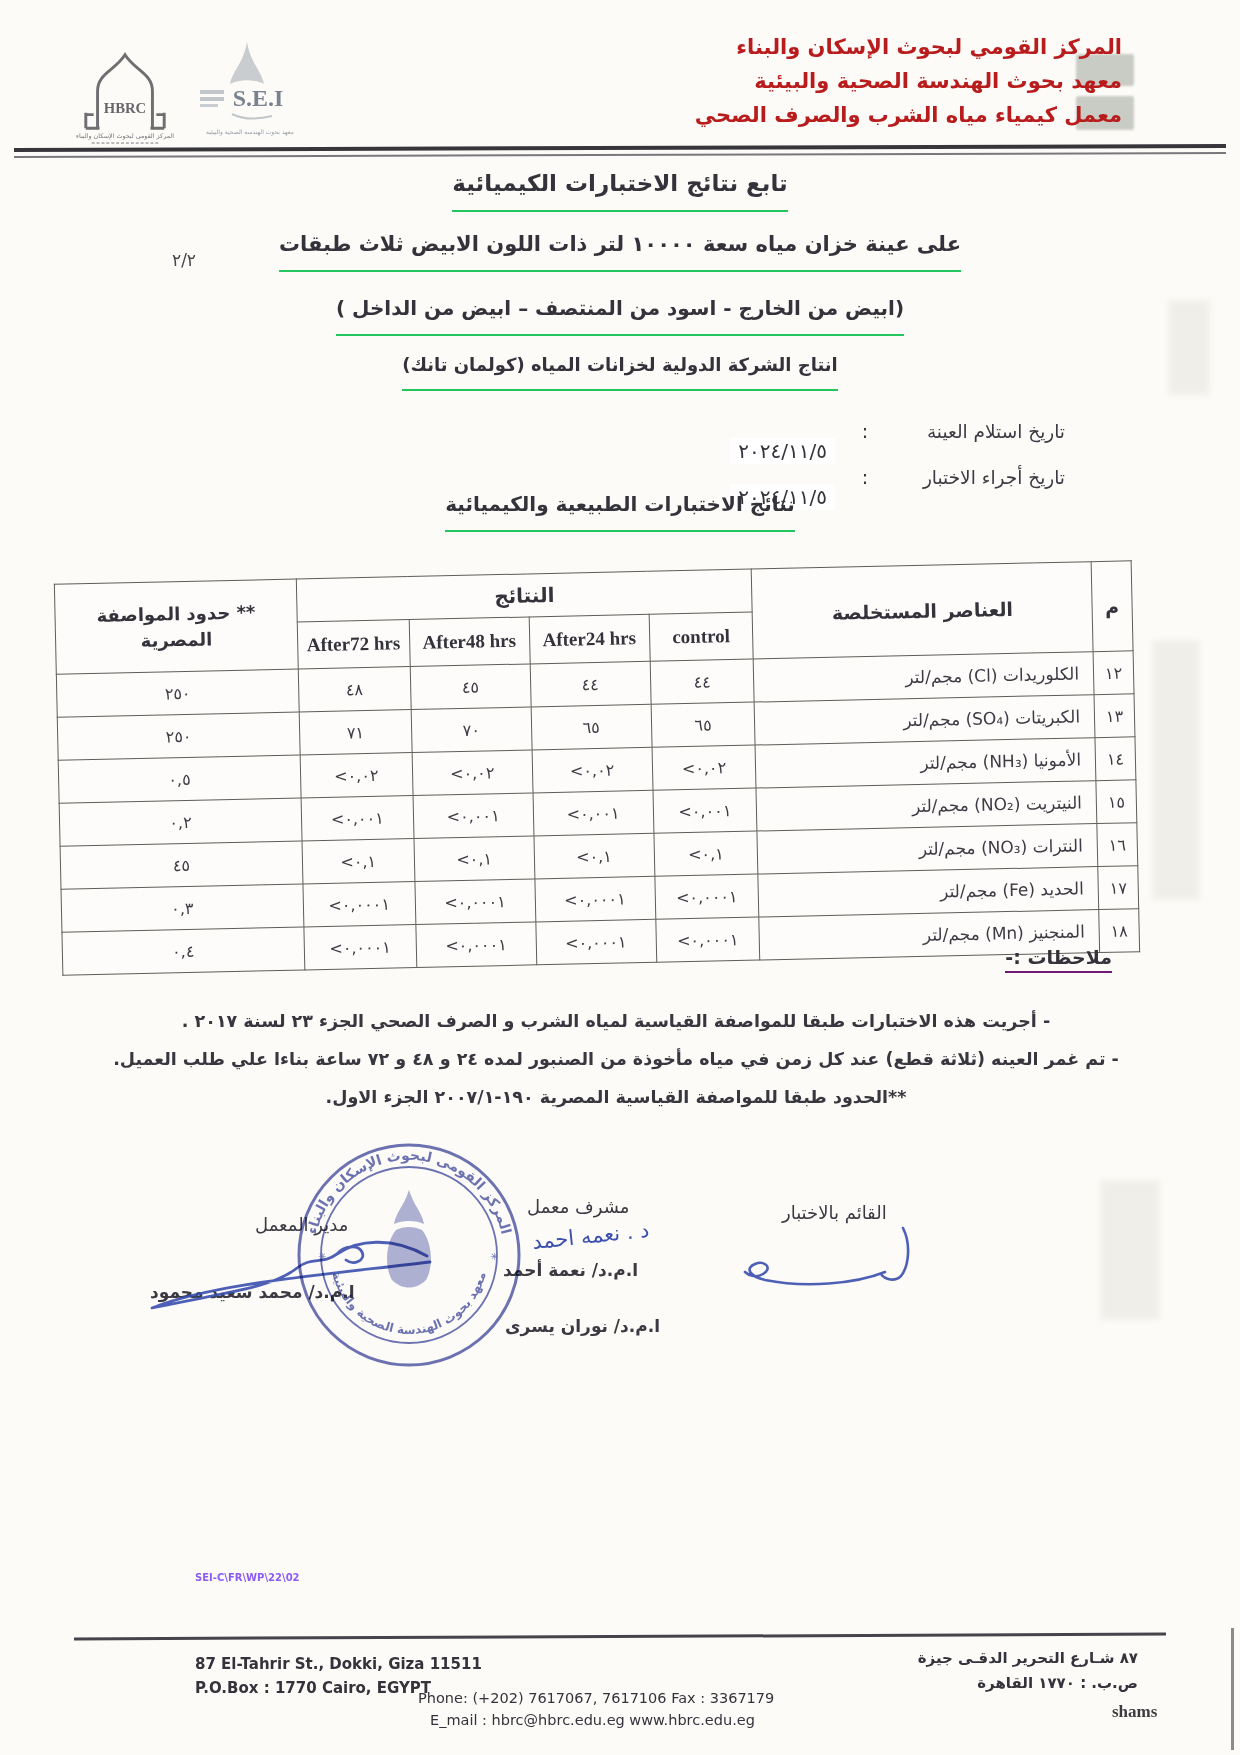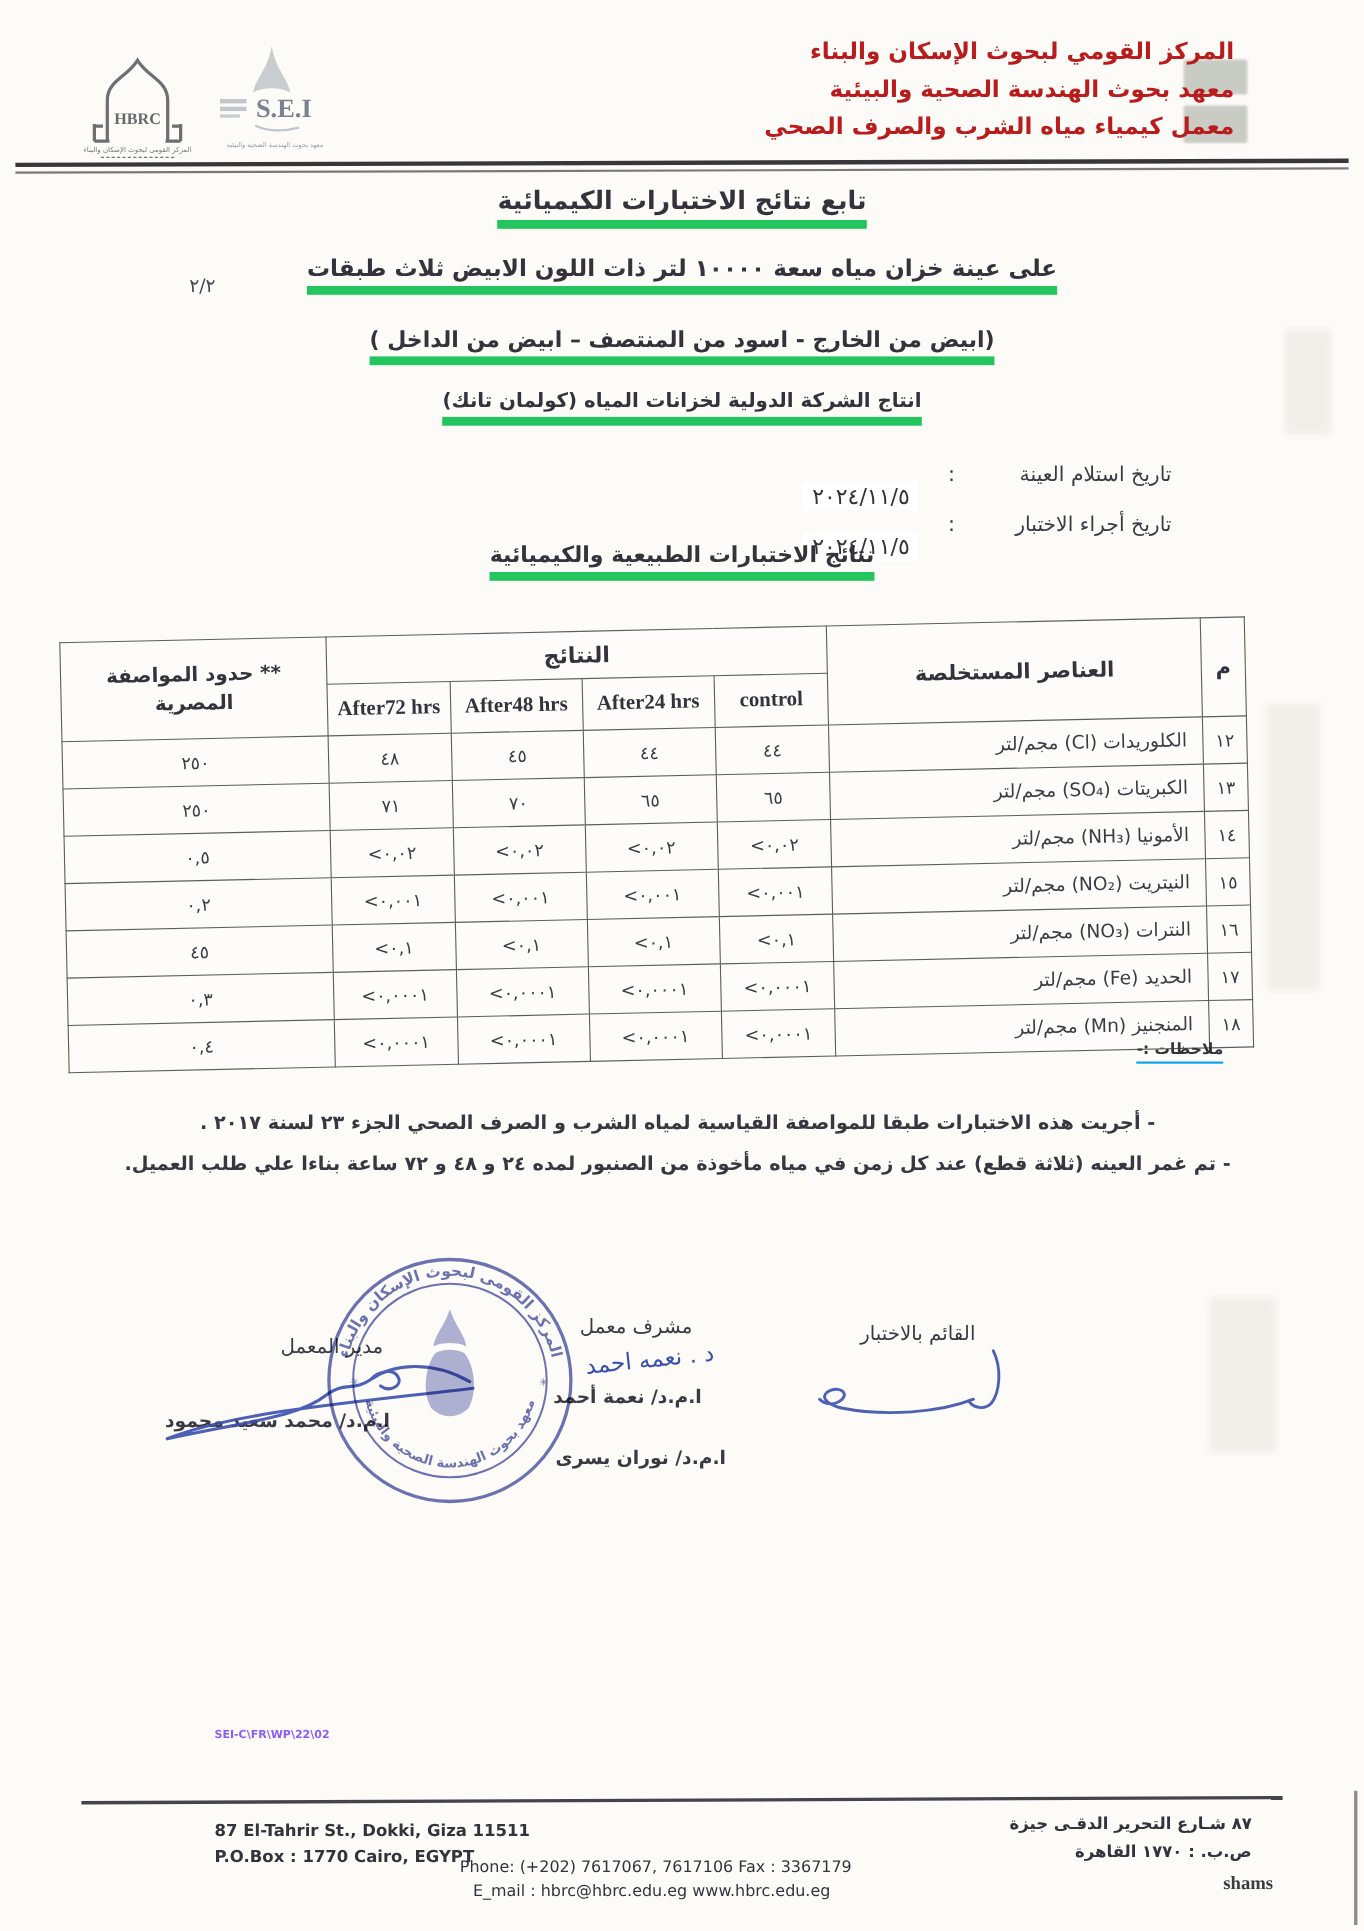--- a/index.html
+++ b/index.html
@@ -3,21 +3,21 @@
 <meta charset="utf-8">
 <style>
   html,body{margin:0;padding:0;}
   body{
     width:1240px;height:1755px;position:relative;overflow:hidden;
     background:#fcfbf8;color:#34333b;
     font-family:"DejaVu Sans", sans-serif;
   }
   .abs{position:absolute;}
   .rtl{direction:rtl;unicode-bidi:embed;}
-  .und{border-bottom:8px solid #22c55e;padding-bottom:4px;}
+  .und{border-bottom:2px solid #22c55e;padding-bottom:14px;}
   .center-line{left:10px;width:1220px;text-align:center;}
   
   .org-block{top:30px;right:118px;text-align:right;font-size:21px;font-weight:700;line-height:34px;color:#b91c1c;}
   .artifact{background:#b6bbb1;opacity:.72;filter:blur(1px);border-radius:2px;}
   .smudge{background:#e7e5dd;opacity:.55;filter:blur(3px);}
   .toprule1{top:146px;left:14px;width:1212px;height:4px;background:#37363a;transform:rotate(-.18deg);}
   .toprule2{top:154px;left:14px;width:1212px;height:2px;background:#5a585c;transform:rotate(-.18deg);opacity:.8;}
   
   .t-main{top:170px;font-size:23px;font-weight:700;}
   .t-sample{top:232px;font-size:21px;font-weight:700;}
@@ -39,21 +39,21 @@
   .h-results{height:40px;font-size:20px;}
   .h-sub{height:44px;font-size:19px;font-family:"Liberation Serif", serif;}
   .h-param{font-size:19px;}
   .h-no{font-size:19px;}
   .h-lim{font-size:18px;line-height:26px;}
   tbody td{height:40px;font-size:16px;color:#3d3c45;text-align:center;}
   td.param{text-align:right;padding-right:14px;font-size:17px;font-weight:500;}
   td.num{direction:ltr;letter-spacing:1px;}
   td.rownum{font-size:16px;}
   
-  .notes-head{top:946px;right:128px;font-size:14px;font-weight:700;border-bottom:2px solid #0ea5e9;padding-bottom:3px;}
+  .notes-head{top:946px;right:128px;font-size:19px;font-weight:700;border-bottom:2px solid #701a75;padding-bottom:3px;}
   .notes{top:1002px;right:118px;left:110px;text-align:center;font-size:17.5px;font-weight:600;line-height:38px;color:#38373f;}
   
   .sig-label{font-size:18px;color:#3b3a42;}
   .lbl-examiner{top:1202px;left:782px;}
   .lbl-supervisor{top:1196px;left:527px;}
   .lbl-manager{top:1214px;left:255px;}
   .hand{color:#3a4fae;transform:rotate(-6deg);font-size:21px;font-weight:500;}
   .hand-supervisor{top:1224px;left:532px;}
   .printed{font-size:17px;font-weight:700;color:#3b3a42;}
   .n-sup1{top:1260px;left:503px;}
@@ -224,20 +224,21 @@
           <td class="num">٠,٤</td>
         </tr>
       </tbody>
   </table>
 </div>
 
 <div class="abs notes-head rtl">ملاحظات :-</div>
 <div class="abs notes rtl">
   <div>-  أجريت هذه الاختبارات طبقا للمواصفة القياسية لمياه الشرب و الصرف الصحي الجزء ٢٣ لسنة ٢٠١٧ .</div>
   <div>- تم غمر العينه (ثلاثة قطع)  عند كل زمن في مياه مأخوذة من الصنبور لمده ٢٤ و ٤٨ و ٧٢ ساعة بناءا علي طلب العميل.</div>
+  <div>**الحدود طبقا للمواصفة القياسية المصرية ١٩٠-٢٠٠٧/١ الجزء الاول.</div>
 </div>
 
 <div class="abs sig-label lbl-examiner rtl">القائم بالاختبار</div>
 <div class="abs sig-label lbl-supervisor rtl">مشرف معمل</div>
 <div class="abs sig-label lbl-manager rtl">مدير المعمل</div>
 
 <div class="abs hand hand-supervisor rtl">د . نعمه احمد</div>
 <div class="abs printed n-sup1 rtl">ا.م.د/ نعمة أحمد</div>
 <div class="abs printed n-sup2 rtl">ا.م.د/ نوران يسرى</div>
 <div class="abs printed n-mgr rtl">ا.م.د/ محمد سعيد محمود</div>

